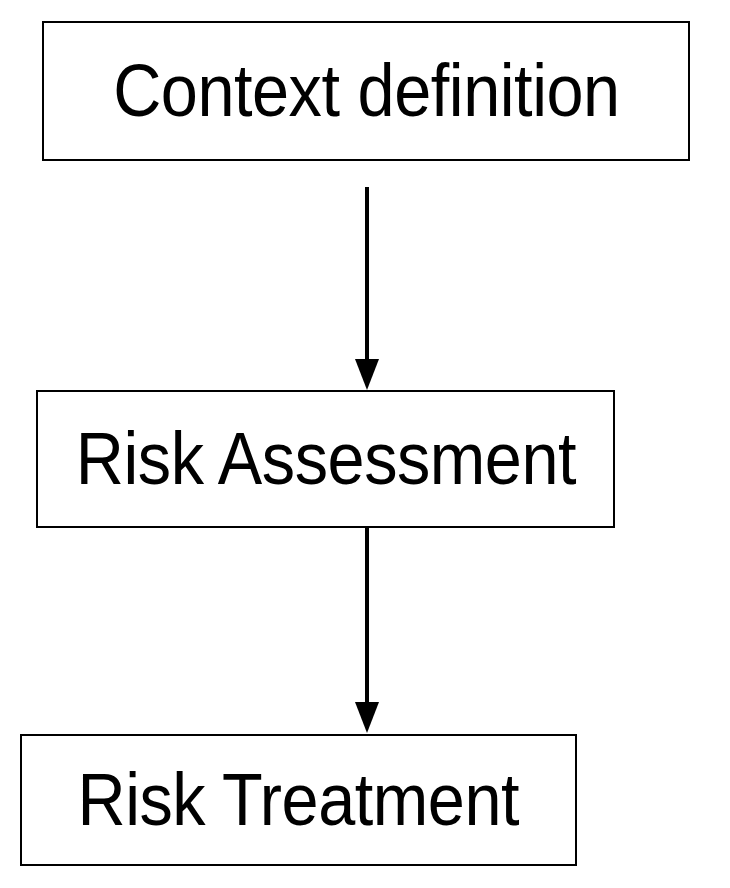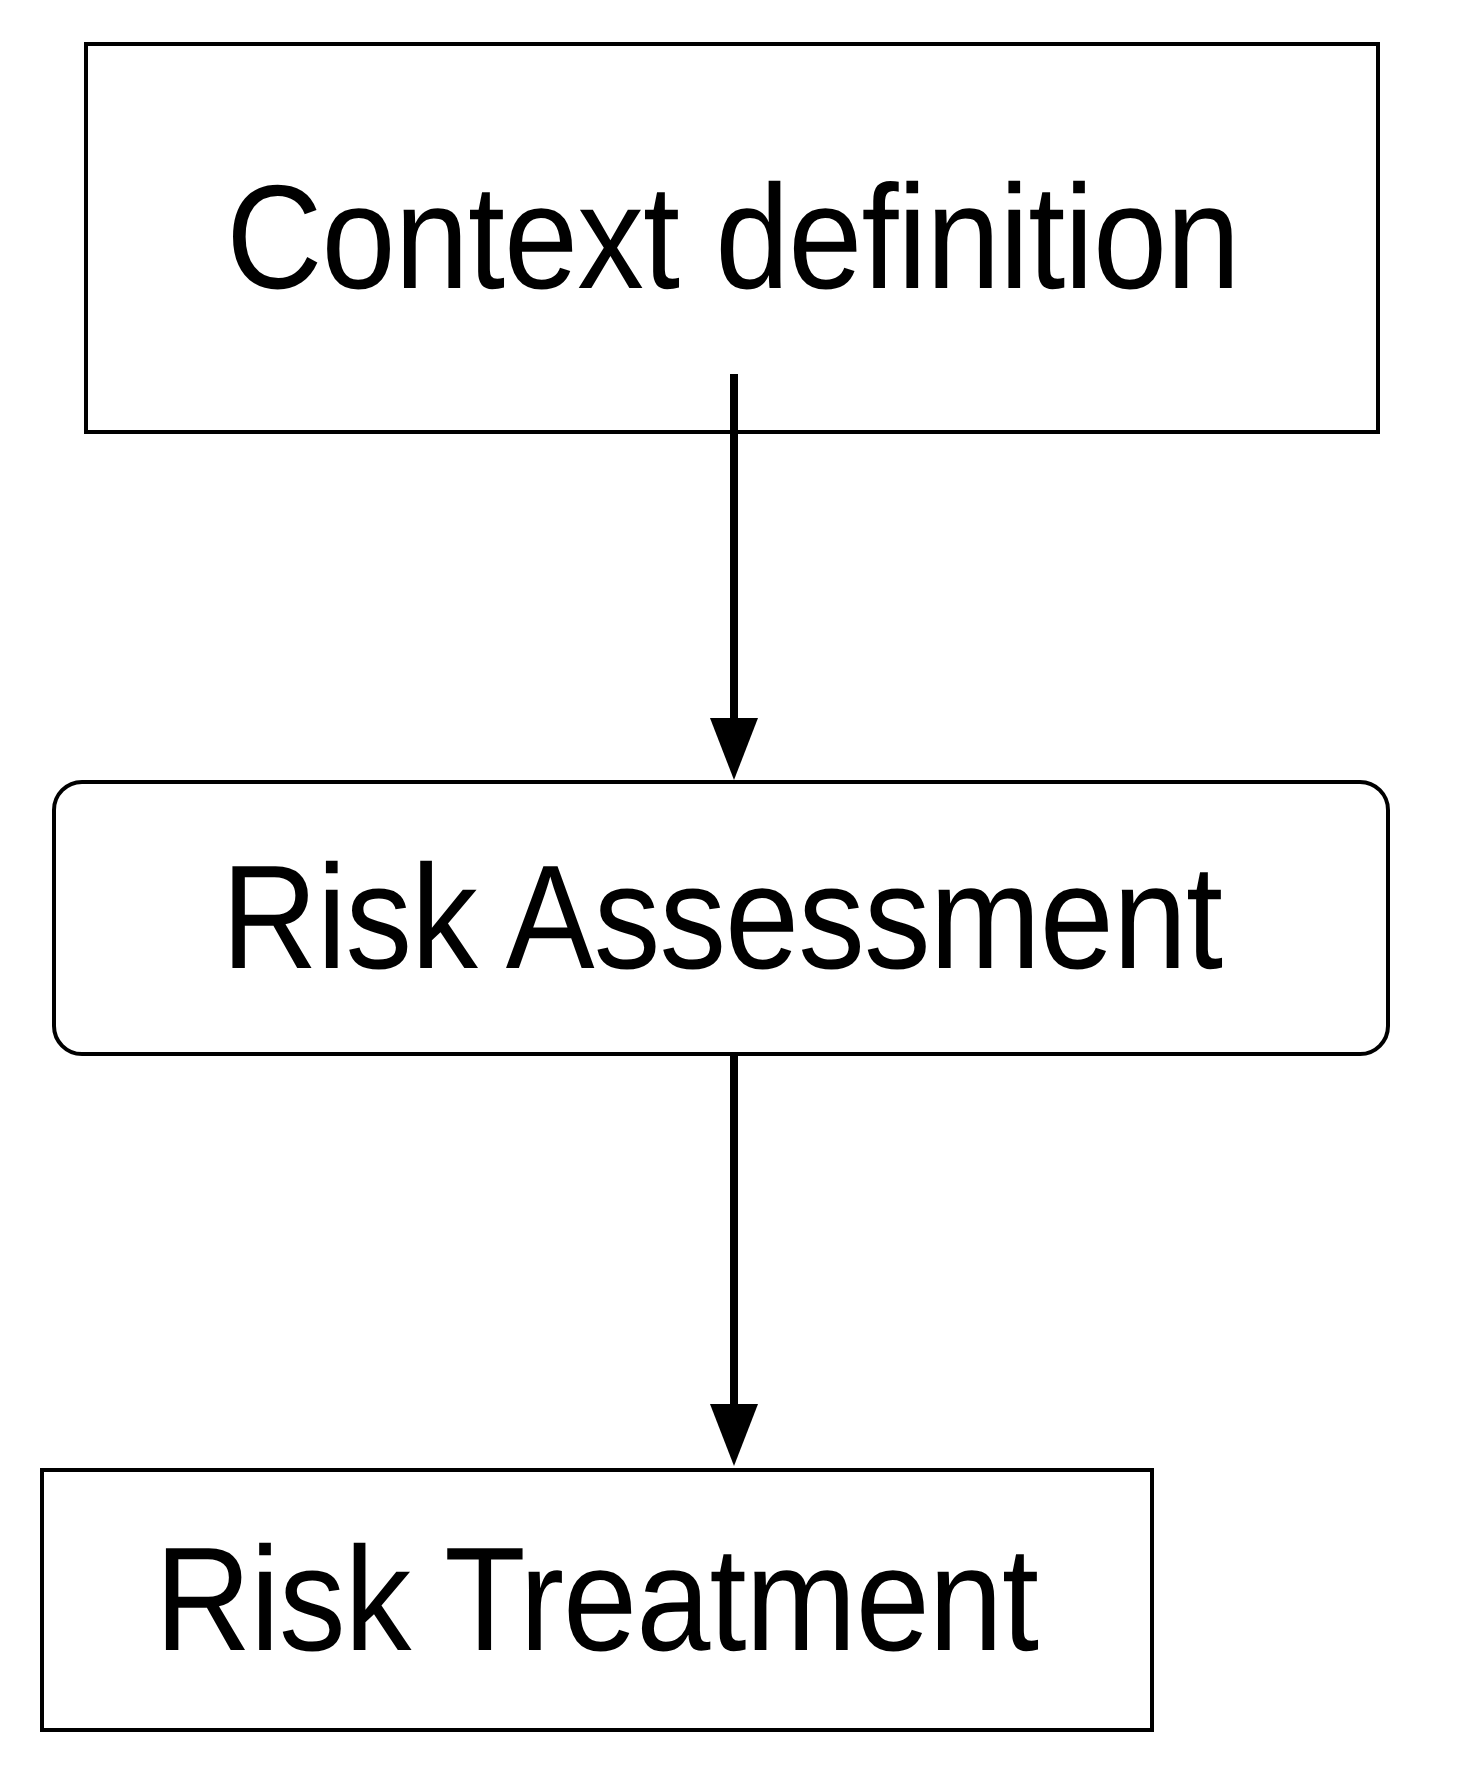--- a/index.html
+++ b/index.html
@@ -32,22 +32,22 @@
     font-family: "Liberation Sans", "DejaVu Sans", sans-serif;
     font-weight: 400;
     font-size: 74px;
     line-height: 1;
     letter-spacing: -0.5px;
     white-space: nowrap;
     transform: scaleX(0.90);
     transform-origin: center center;
   }
   
-  #node-context  { left: 42px;  top: 21px;  width: 648px; height: 196px; }
-  #node-assess   { left: 26px;  top: 390px; width: 669px; height: 138px; border-radius: 15px; }
+  #node-context  { left: 42px;  top: 21px;  width: 648px; height: 140px; }
+  #node-assess   { left: 36px;  top: 390px; width: 579px; height: 138px; }
   #node-treat    { left: 20px;  top: 734px; width: 557px; height: 132px; }
 
   
   .connector {
     position: absolute;
     pointer-events: none;
   }
   .connector-line {
     position: absolute;
     left: 0;

